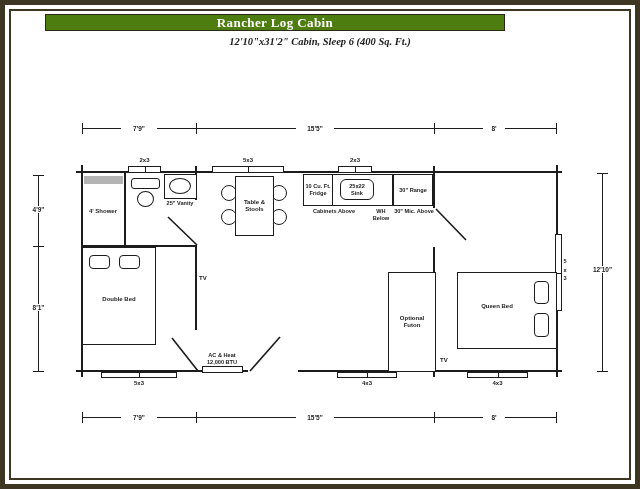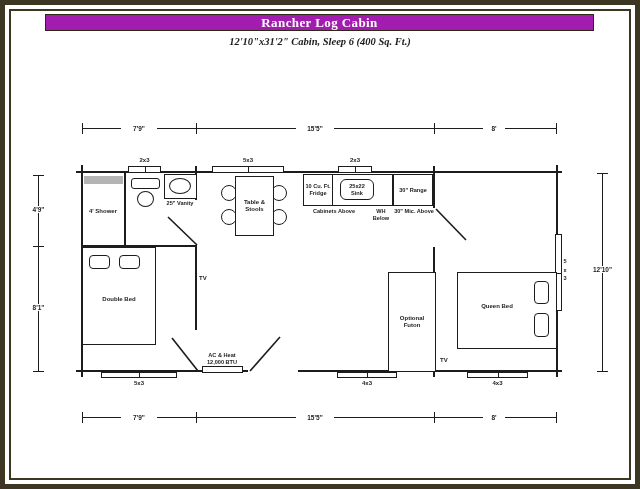--- a/index.html
+++ b/index.html
@@ -1,21 +1,21 @@
 <!DOCTYPE html>
 <html><head>
 <meta charset="utf-8">
 <style>
   html,body{margin:0;padding:0;}
   body{width:640px;height:489px;background:#ffffff;position:relative;overflow:hidden;
        font-family:"Liberation Sans",sans-serif;color:#1c1c1c;}
   .abs{position:absolute;}
   .frame-outer{left:0;top:0;right:0;bottom:0;border:5px solid #3c3623;}
   .frame-inner{left:9px;top:9px;right:9px;bottom:9px;border:2px solid #3c3623;}
-  .title-bar{left:45px;top:14px;width:549px;height:17px;background:#a21caf;border:1px solid #2c2716;
+  .title-bar{left:45px;top:14px;width:460px;height:17px;background:#4d7c0f;border:1px solid #2c2716;
              box-sizing:border-box;}
   .title-text{width:100%;text-align:center;font-family:"Liberation Serif",serif;font-weight:bold;
               font-size:13px;line-height:15px;color:#ffffff;letter-spacing:.4px;}
   .subtitle{left:0;top:36px;width:640px;text-align:center;font-family:"Liberation Serif",serif;
             font-style:italic;font-weight:bold;font-size:10.5px;}
   .wall{position:absolute;background:#1c1c1c;}
   .win{position:absolute;background:#fff;border:1.2px solid #1c1c1c;box-sizing:border-box;}
   .win .vdiv{position:absolute;left:50%;top:0;width:1px;height:100%;background:#1c1c1c;}
   .win .hdiv{position:absolute;top:50%;left:0;height:1px;width:100%;background:#1c1c1c;}
   .box{position:absolute;background:#fff;border:1.3px solid #1c1c1c;box-sizing:border-box;}

